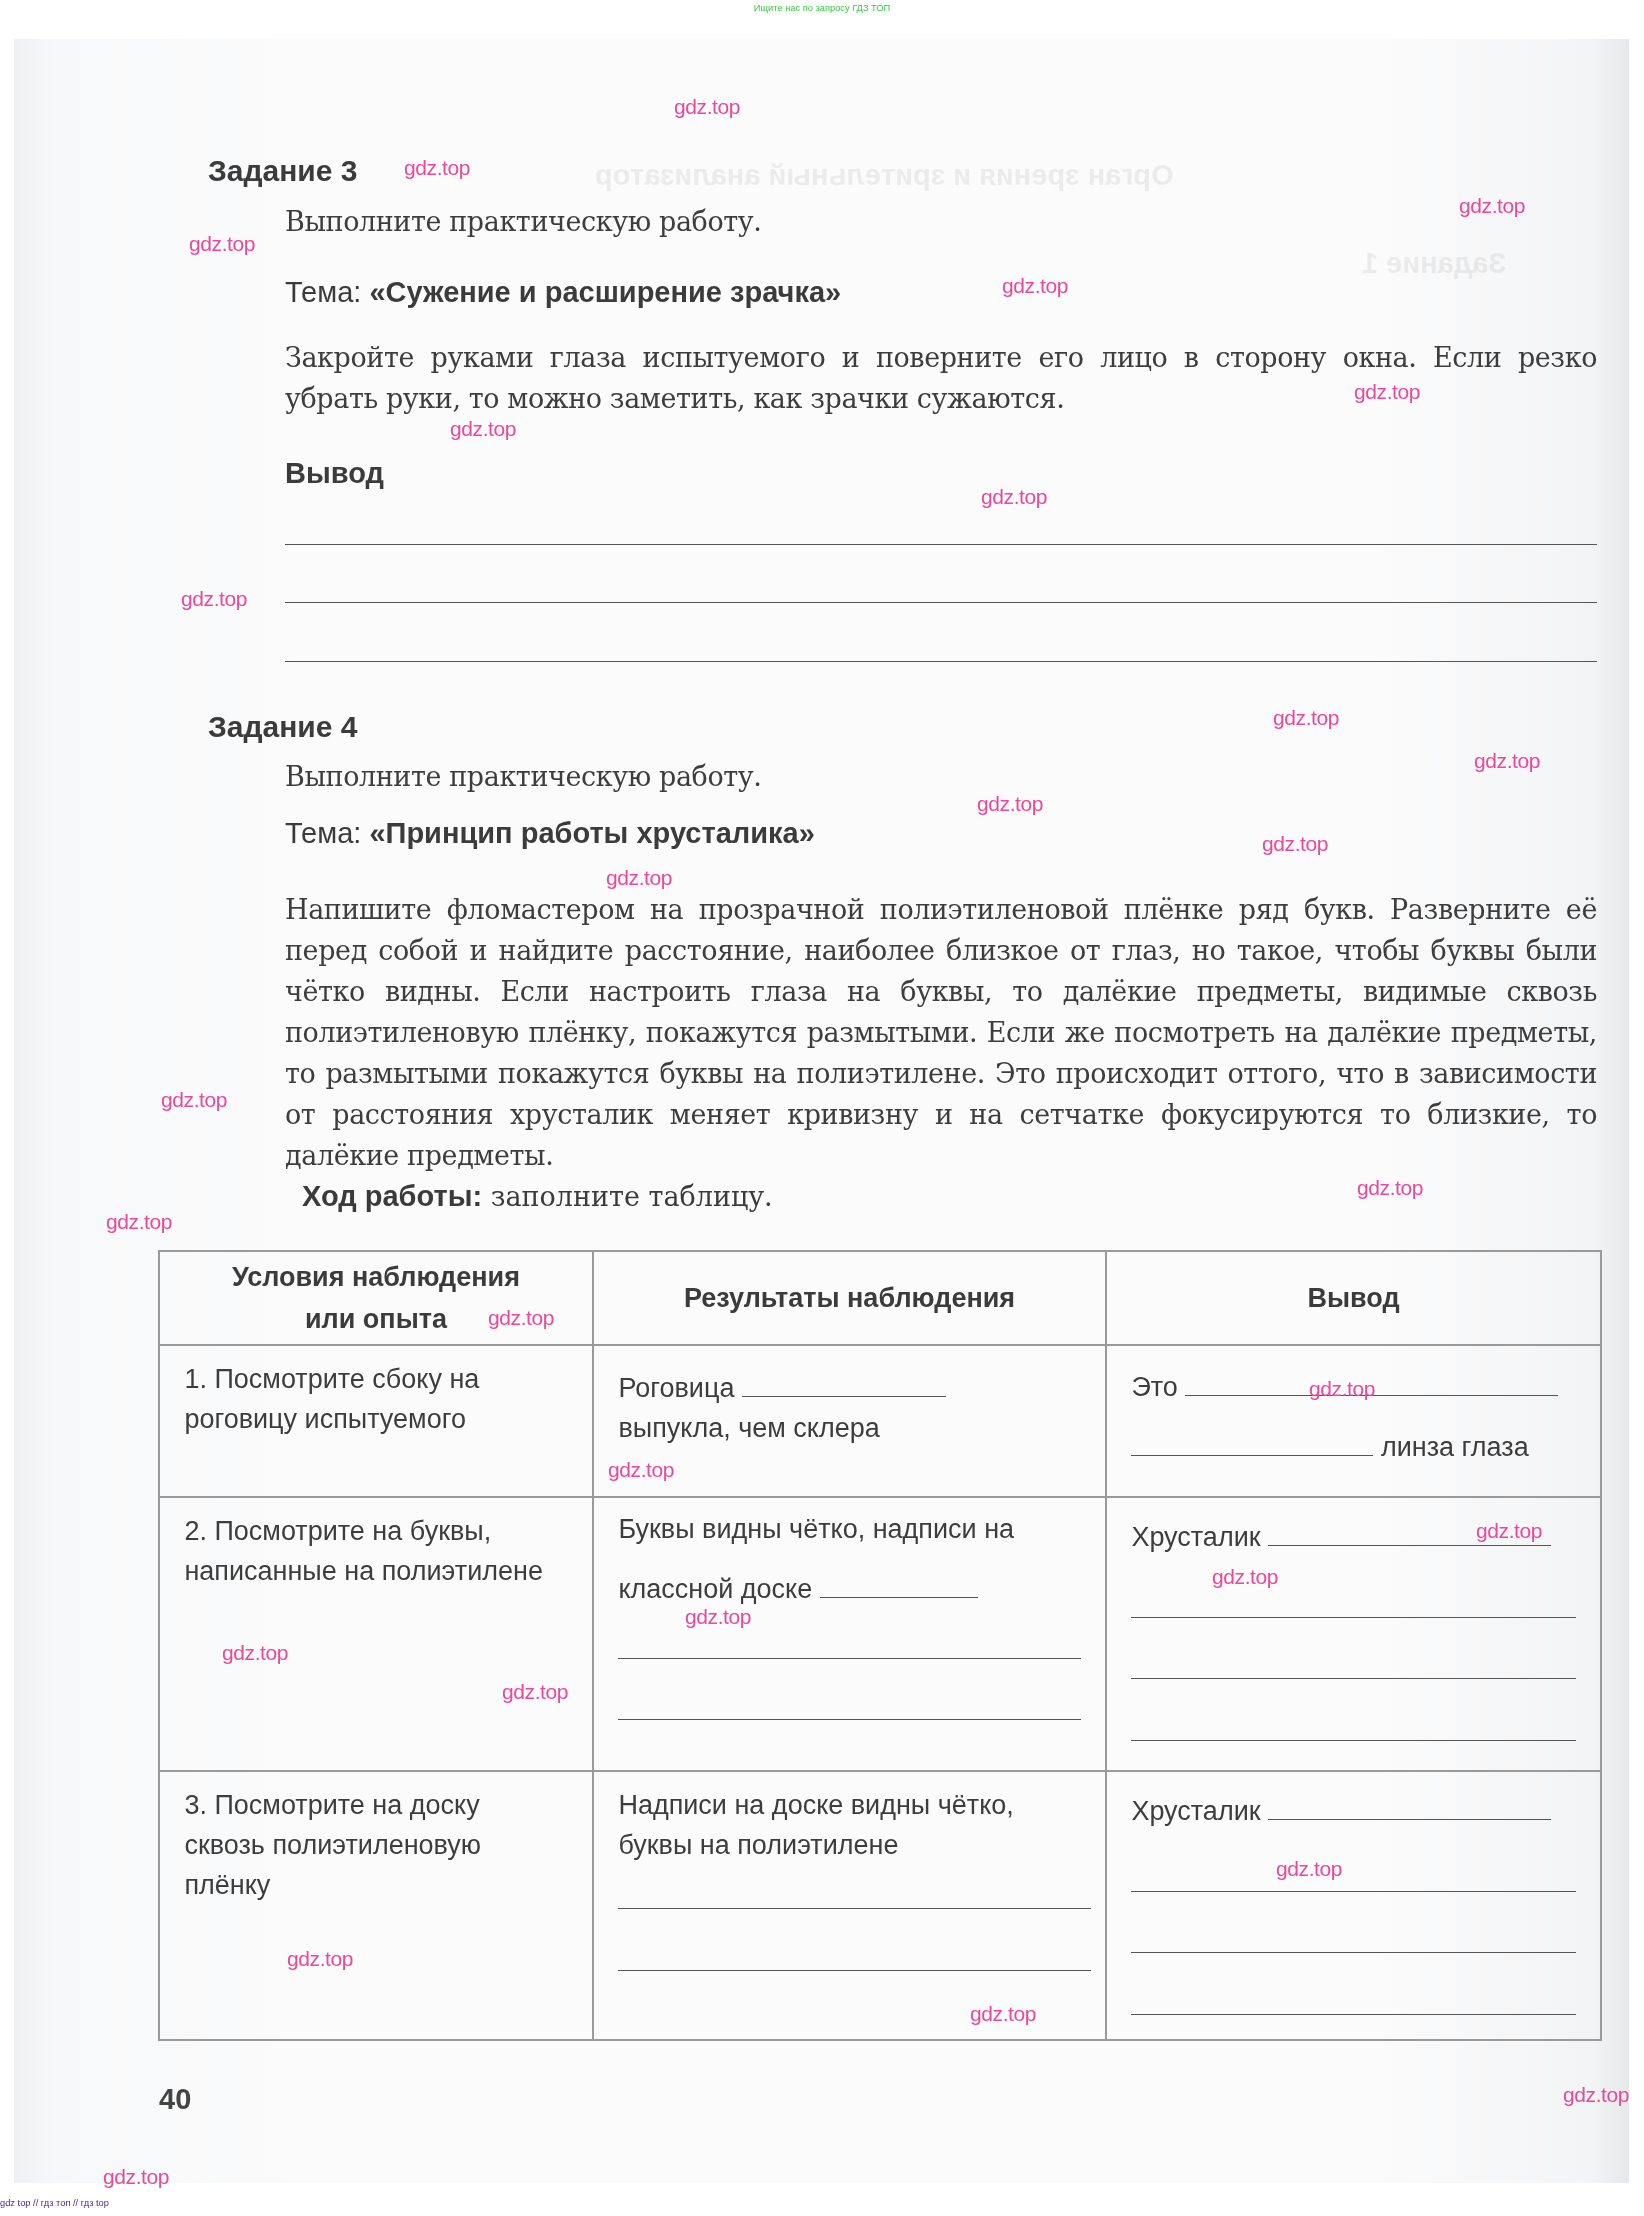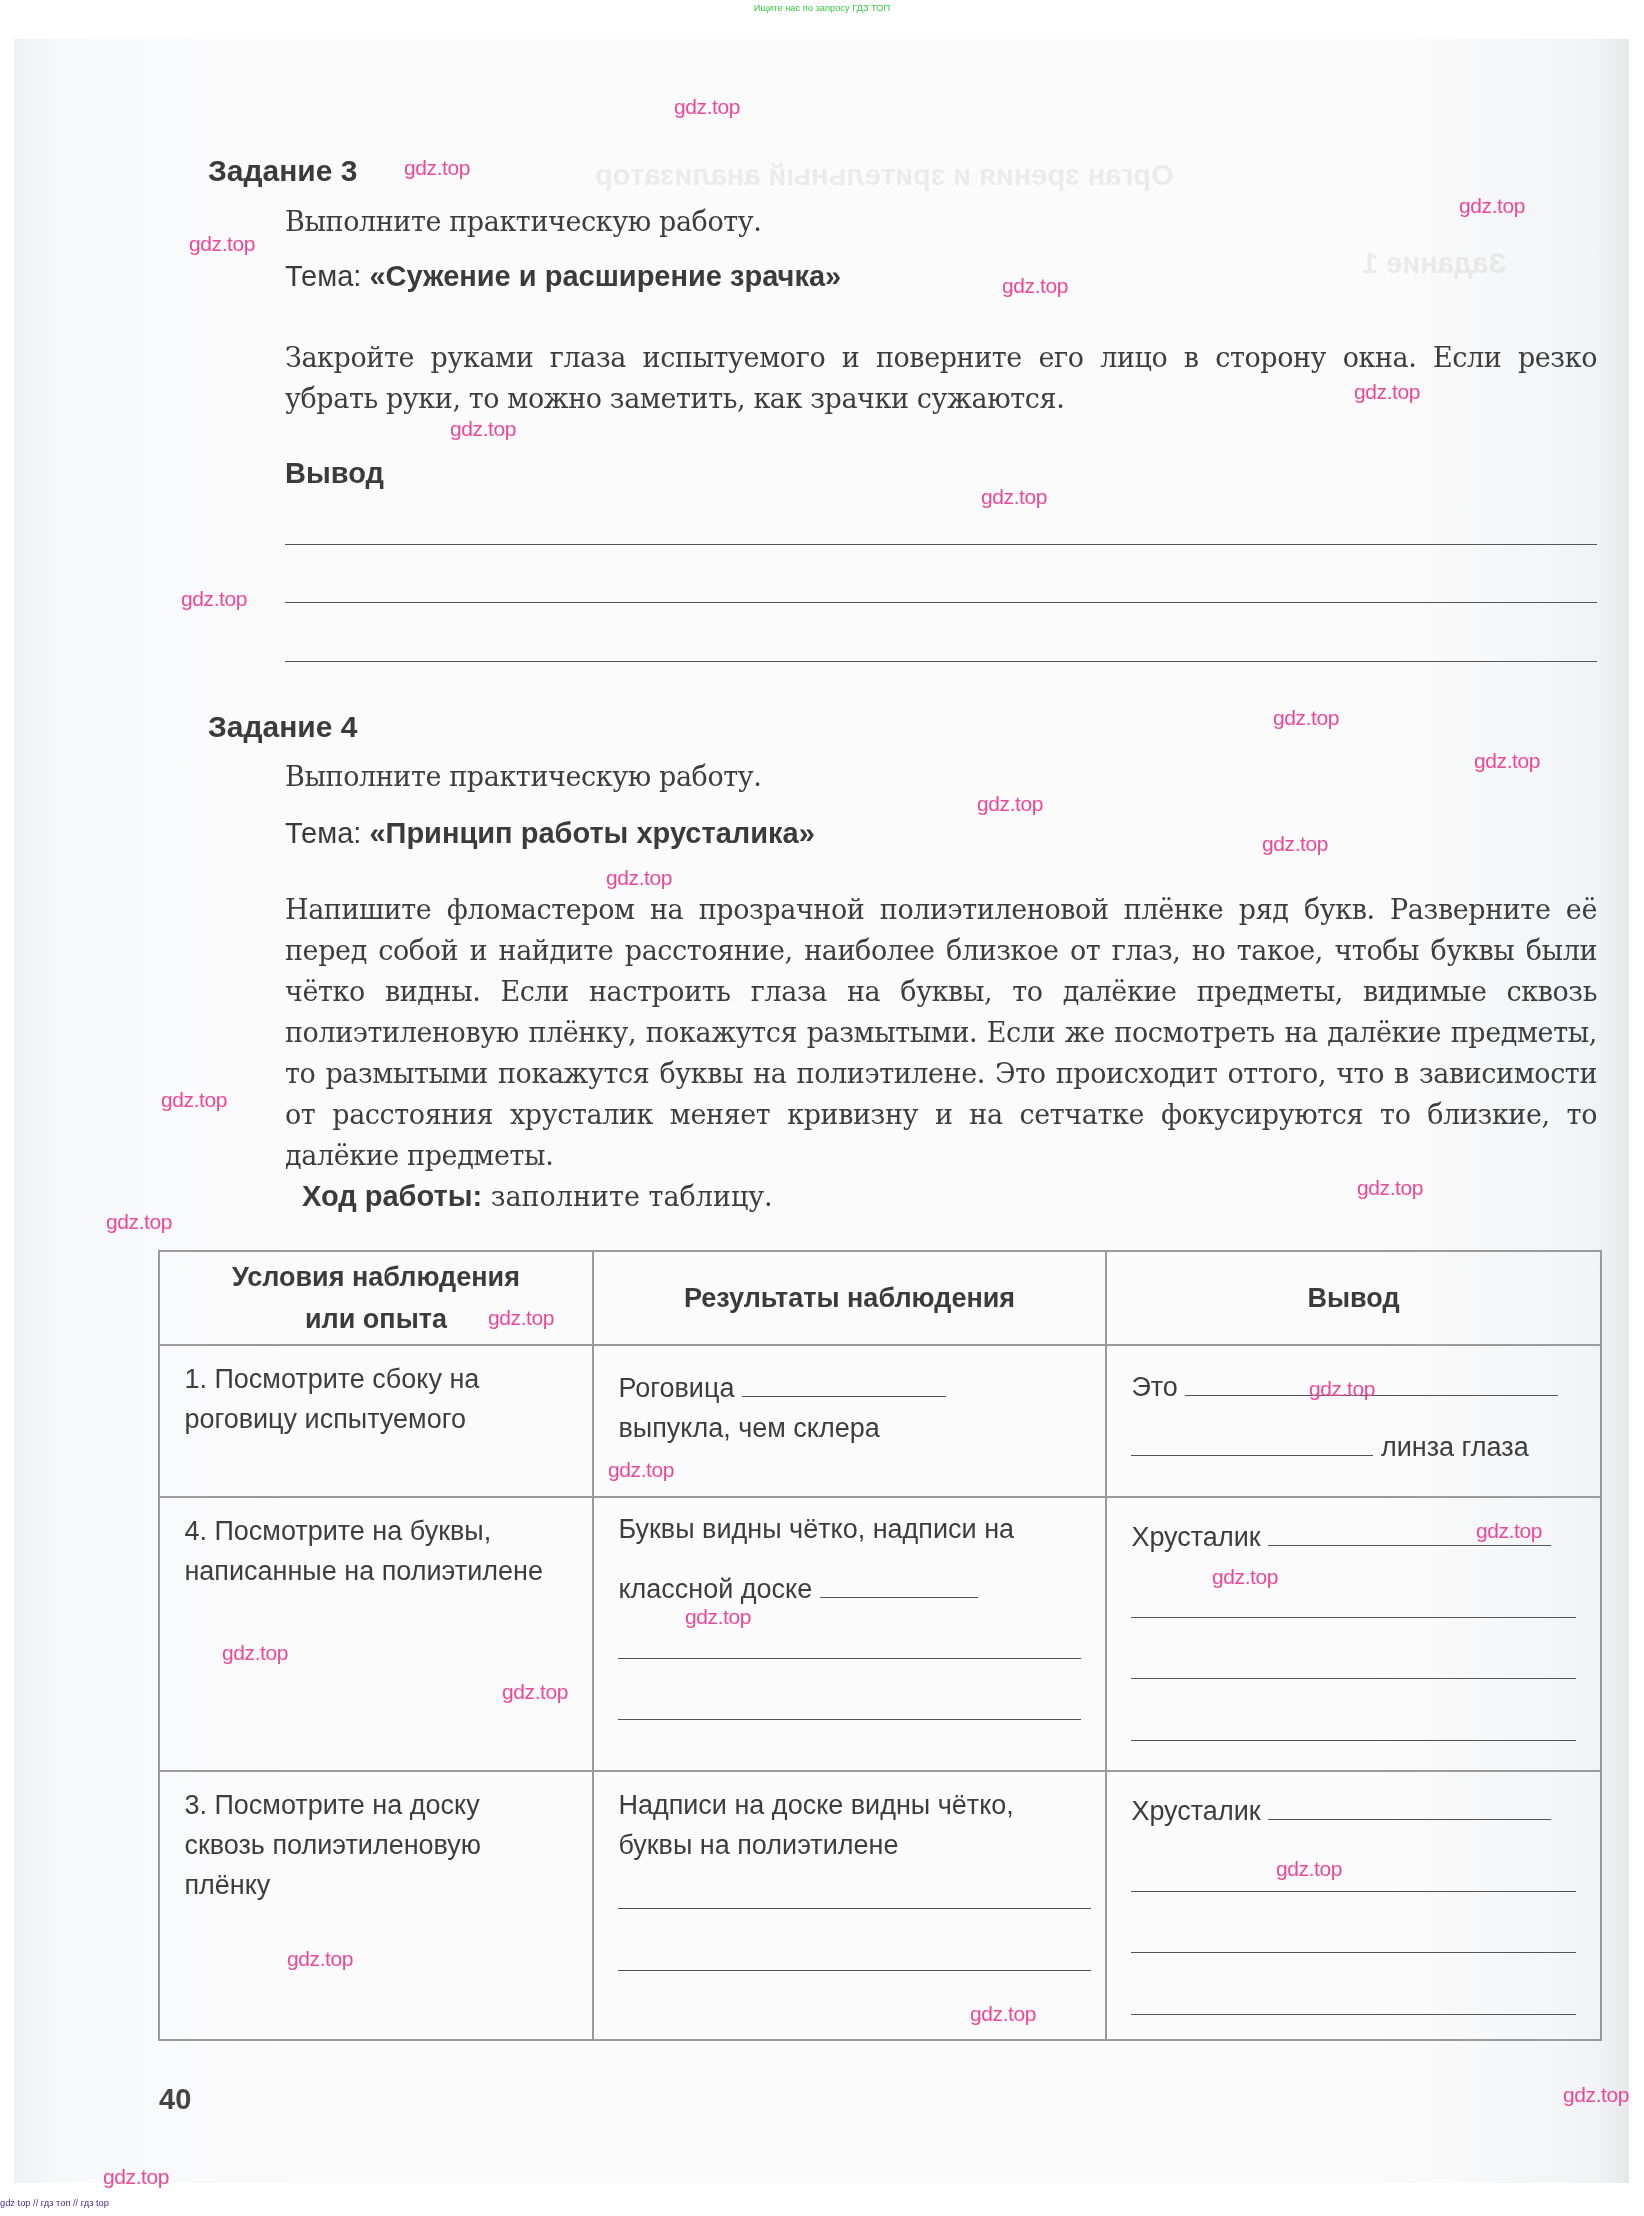--- a/index.html
+++ b/index.html
@@ -65,21 +65,21 @@
 
 <div class="top-banner">Ищите нас по запросу ГДЗ ТОП</div>
 
 <div class="page"></div>
 
 <div class="ghost" style="left:595px; top:159px;">Орган зрения и зрительный анализатор</div>
 <div class="ghost" style="left:1362px; top:247px;">Задание 1</div>
 
 <div class="heading" style="left:208px; top:154px;">Задание 3</div>
 <div class="serif" style="left:285px; top:206px;">Выполните практическую работу.</div>
-<div class="topic" style="left:285px; top:260px;">
+<div class="topic" style="left:285px; top:276px;">
   <span>Тема: </span><b>«Сужение и расширение зрачка»</b>
 </div>
 <div class="para" style="top:337px;">Закройте руками глаза испытуемого и поверните его лицо в сторону окна. Если резко убрать руки, то можно заметить, как зрачки сужаются.</div>
 <div class="heading" style="left:285px; top:457px; font-size:29px;">Вывод</div>
 <div class="rule" style="left:285px; top:544px; width:1312px;"></div>
 <div class="rule" style="left:285px; top:602px; width:1312px;"></div>
 <div class="rule" style="left:285px; top:661px; width:1312px;"></div>
 
 <div class="heading" style="left:208px; top:710px;">Задание 4</div>
 <div class="serif" style="left:285px; top:761px;">Выполните практическую работу.</div>
@@ -122,21 +122,21 @@
         <span>Это</span>
         <span class="blank" style="width:373px;"></span><br>
         <span class="blank" style="width:242px;"></span>
         <span>линза глаза</span>
       </div>
     </td>
   </tr>
 
   <tr style="height:274px;">
     <td>
-          <div class="cell">4. Посмотрите на буквы, написанные на полиэтилене</div>
+          <div class="cell">2. Посмотрите на буквы, написанные на полиэтилене</div>
         </td>
     <td>
       <div class="cell" style="line-height:60px; padding-top:1.4px;">
         <span>Буквы видны чётко, надписи на классной доске</span>
         <span class="blank" style="width:158px;"></span>
         <div class="line" style="margin-top:37px;"></div>
         <div class="line" style="margin-top:59px;"></div>
       </div>
     </td>
     <td>

